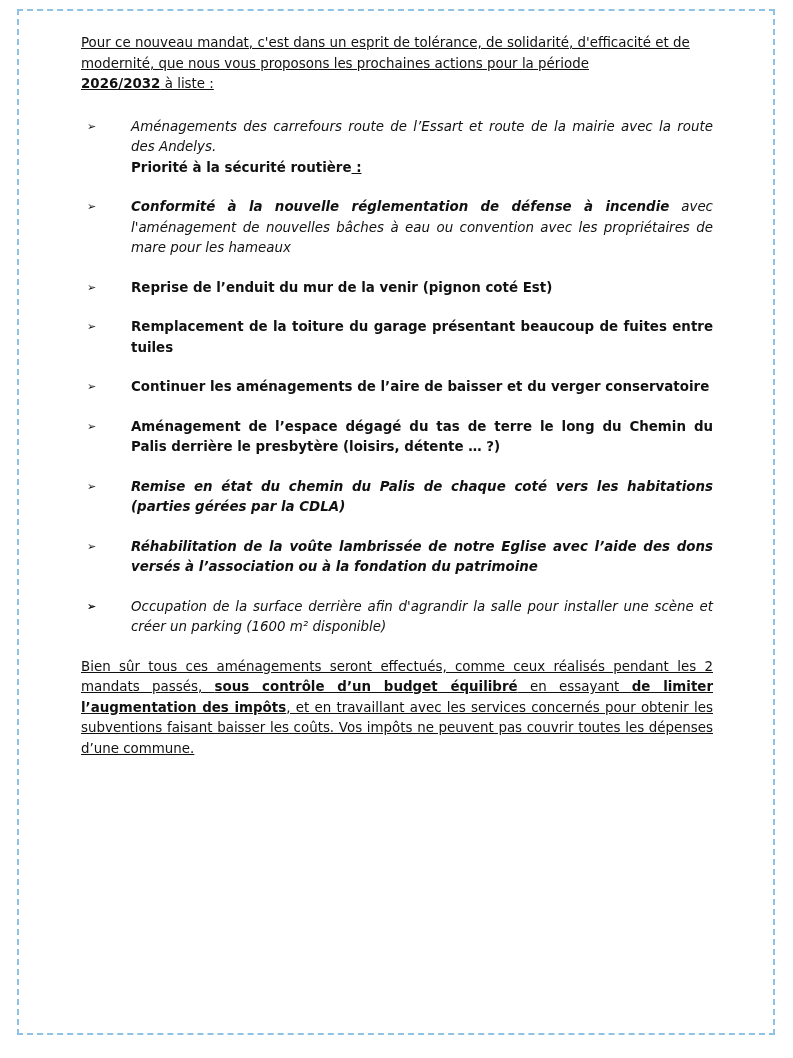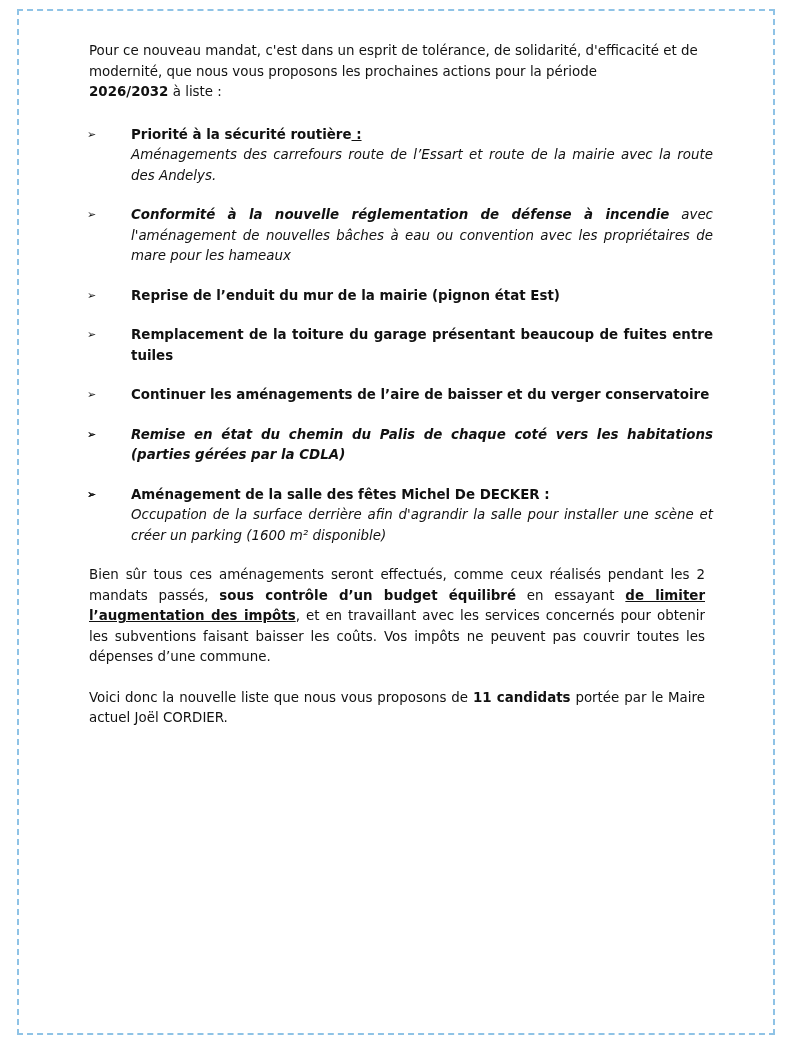--- a/index.html
+++ b/index.html
@@ -26,22 +26,23 @@
   }
   .content {
     position: absolute;
     left: 81px;
     top: 33px;
     width: 632px;
     font-size: 13.4px;
     line-height: 20.5px;
   }
   .para {
-    margin: 8px;
+    margin: 0;
     text-align: justify;
+    text-decoration: underline;
   }
   .intro {
     text-align: left;
     margin-bottom: 22px;
   }
   .b { font-weight: bold; }
   .i { font-style: italic; }
   .u { text-decoration: underline; }
   ul.actions {
     list-style: none;
@@ -76,71 +77,69 @@
 
   <p class="para intro">
     <span>Pour ce nouveau mandat, c'est dans un esprit de tolérance, de solidarité, d'efficacité et de modernité, que nous vous proposons les prochaines actions pour la période</span><br>
     <span class="b">2026/2032</span><span> à liste :</span>
   </p>
 
   <ul class="actions">
 
     <li class="action">
       <span class="bullet">➢</span>
+      <span class="line i">Aménagements des carrefours route de l’Essart et route de la mairie avec la route des Andelys.</span>
       <span class="line b"><span>Priorité à la sécurité routière</span><span class="u"> :</span></span>
-      <span class="line i">Aménagements des carrefours route de l’Essart et route de la mairie avec la route des Andelys.</span>
     </li>
 
     <li class="action">
       <span class="bullet">➢</span>
       <span class="i"><span class="b">Conformité à la nouvelle réglementation de défense à incendie</span><span> avec l'aménagement de nouvelles bâches à eau ou convention avec les propriétaires de mare pour les hameaux</span></span>
     </li>
 
     <li class="action">
       <span class="bullet">➢</span>
-      <span class="b">Reprise de l’enduit du mur de la mairie (pignon état Est)</span>
+      <span class="b">Reprise de l’enduit du mur de la venir (pignon coté Est)</span>
     </li>
 
     <li class="action">
       <span class="bullet">➢</span>
       <span class="b">Remplacement de la toiture du garage présentant beaucoup de fuites entre tuiles</span>
     </li>
 
     <li class="action">
       <span class="bullet">➢</span>
       <span class="b">Continuer les aménagements de l’aire de baisser et du verger conservatoire</span>
     </li>
 
     <li class="action">
       <span class="bullet">➢</span>
+      <span class="b">Aménagement de l’espace dégagé du tas de terre le long du Chemin du Palis derrière le presbytère (loisirs, détente … ?)</span>
     </li>
 
     <li class="action">
       <span class="bullet">➢</span>
       <span class="b i">Remise en état du chemin du Palis de chaque coté vers les habitations (parties gérées par la CDLA)</span>
     </li>
 
     <li class="action">
       <span class="bullet">➢</span>
+      <span class="b i">Réhabilitation de la voûte lambrissée de notre Eglise avec l’aide des dons versés à l’association ou à la fondation du patrimoine</span>
     </li>
 
     <li class="action">
       <span class="bullet">➢</span>
     </li>
 
     <li class="action">
       <span class="bullet">➢</span>
-      <span class="line b">Aménagement de la salle des fêtes Michel De DECKER :</span>
       <span class="line i">Occupation de la surface derrière afin d'agrandir la salle pour installer une scène et créer un parking (1600 m² disponible)</span>
     </li>
 
   </ul>
 
   <p class="para after-list">
     <span>Bien sûr tous ces aménagements seront effectués, comme ceux réalisés pendant les 2 mandats passés, </span><span class="b">sous contrôle d’un budget équilibré</span><span> en essayant </span><span class="b u">de limiter l’augmentation des impôts</span><span>, et en travaillant avec les services concernés pour obtenir les subventions faisant baisser les coûts. Vos impôts ne peuvent pas couvrir toutes les dépenses d’une commune.</span>
   </p>
 
-  <p class="para gap">
-    <span>Voici donc la nouvelle liste que nous vous proposons de </span><span class="b">11 candidats</span><span> portée par le Maire actuel Joël CORDIER.</span>
-  </p>
 
 
 </div>
 
 </body></html>

